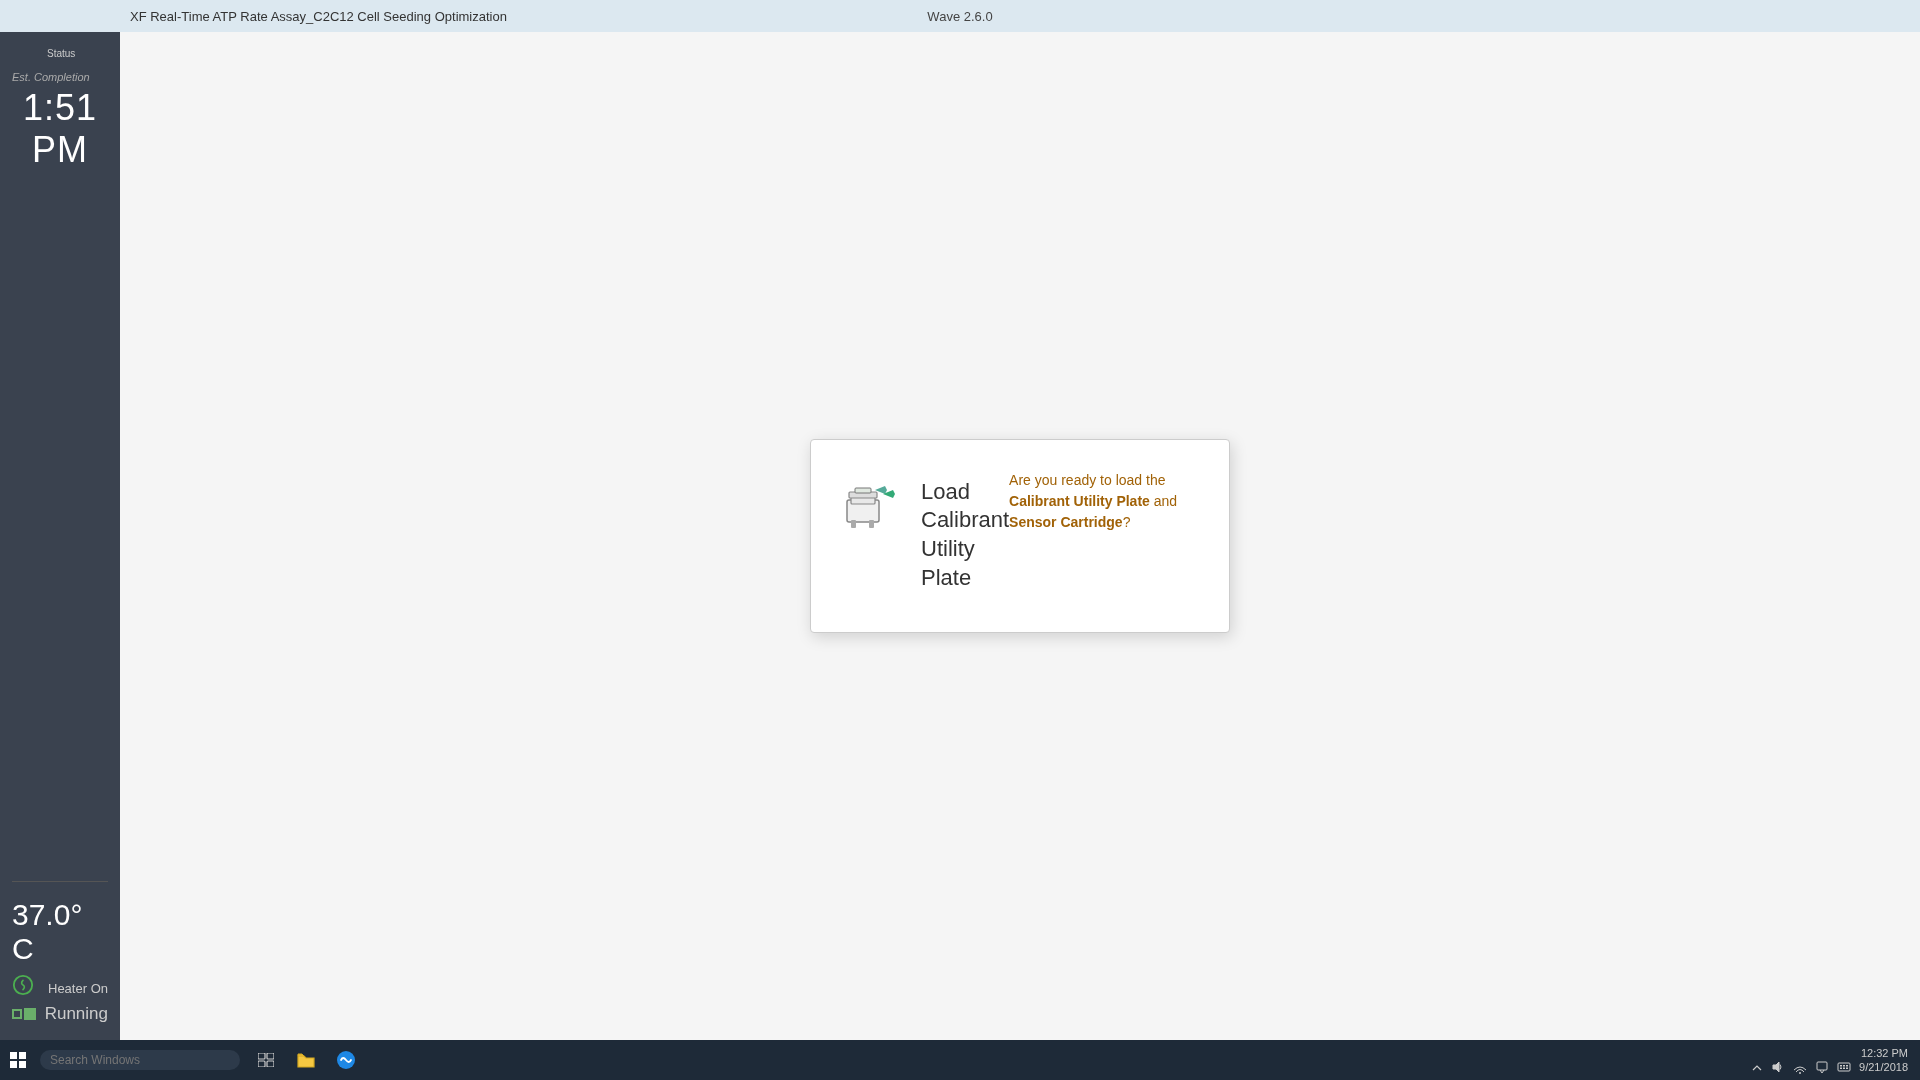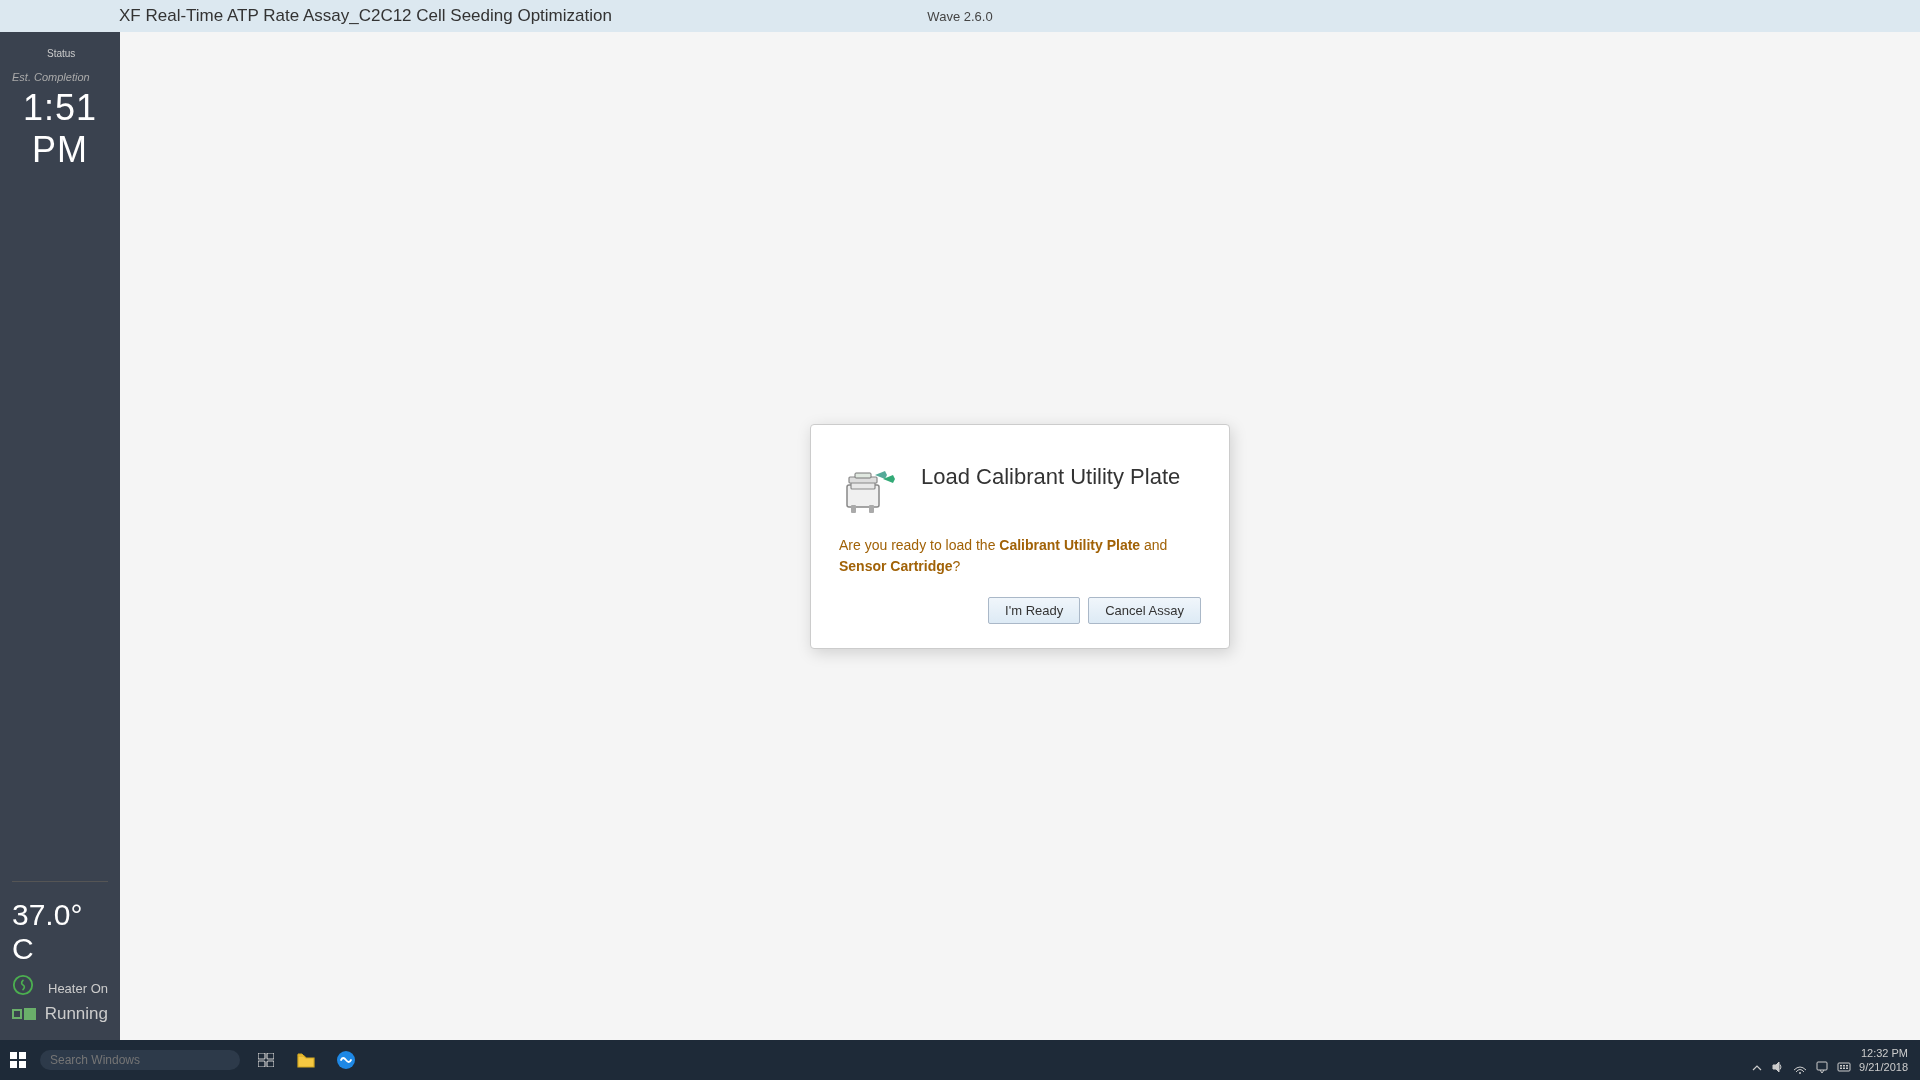--- a/index.html
+++ b/index.html
@@ -12,22 +12,22 @@
       background: #dce8f0;
       display: flex;
       align-items: center;
       justify-content: center;
       font-size: 13px;
       color: #444;
       position: relative;
     }
     #app-title-left {
       position: absolute;
-      left: 119px;
-      font-size: 17px;
+      left: 130px;
+      font-size: 13px;
       color: #333;
     }
 
     
     #main-layout {
       display: flex;
       width: 100%;
       height: calc(100% - 32px - 40px);
     }
 
@@ -135,21 +135,21 @@
     }
 
     #dialog-box {
       background: #fff;
       border: 1px solid #ccc;
       border-radius: 4px;
       box-shadow: 2px 4px 16px rgba(0,0,0,0.15);
       width: 420px;
       padding: 30px 28px 24px 28px;
       display: flex;
-      flex-direction: column;
+      flex-direction: row;
     }
 
     #dialog-header {
       display: flex;
       align-items: flex-start;
       gap: 18px;
       margin-bottom: 16px;
     }
 
     #dialog-icon {
@@ -310,24 +310,20 @@
             <rect x="12" y="50" width="5" height="8" rx="1" fill="#aaa"></rect>
             <rect x="30" y="50" width="5" height="8" rx="1" fill="#aaa"></rect>
           </svg>
           <span id="dialog-title">Load Calibrant Utility Plate</span>
         </div>
 
         <div id="dialog-body">
           <span>Are you ready to load the </span><strong>Calibrant Utility Plate</strong><span> and </span><strong>Sensor Cartridge</strong><span>?</span>
         </div>
 
-        <div id="dialog-footer">
-          <button class="dialog-btn">I'm Ready</button>
-          <button class="dialog-btn">Cancel Assay</button>
-        </div>
       </div>
     </div>
 
   </div>
 </div>
 
 <div id="taskbar">
   <div class="taskbar-icon">
 
     <svg width="16" height="16" viewBox="0 0 16 16" xmlns="http://www.w3.org/2000/svg">

